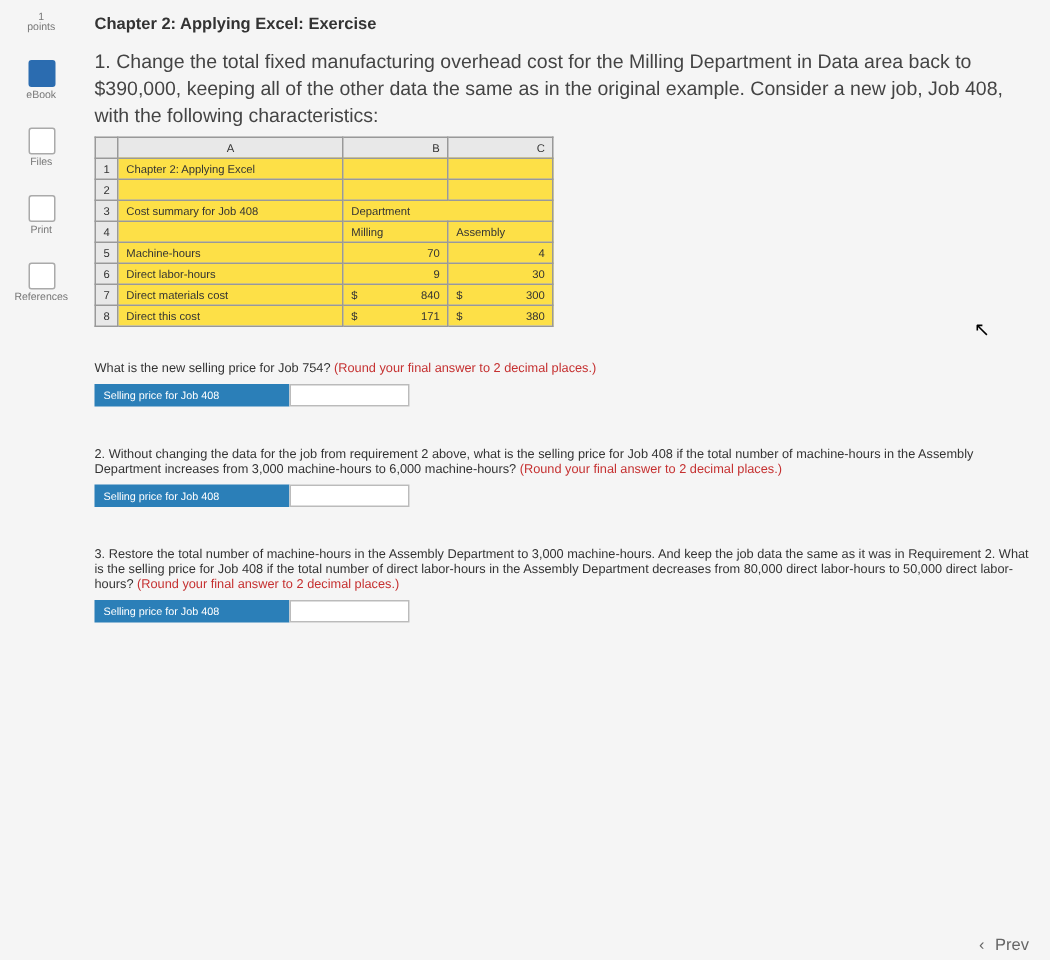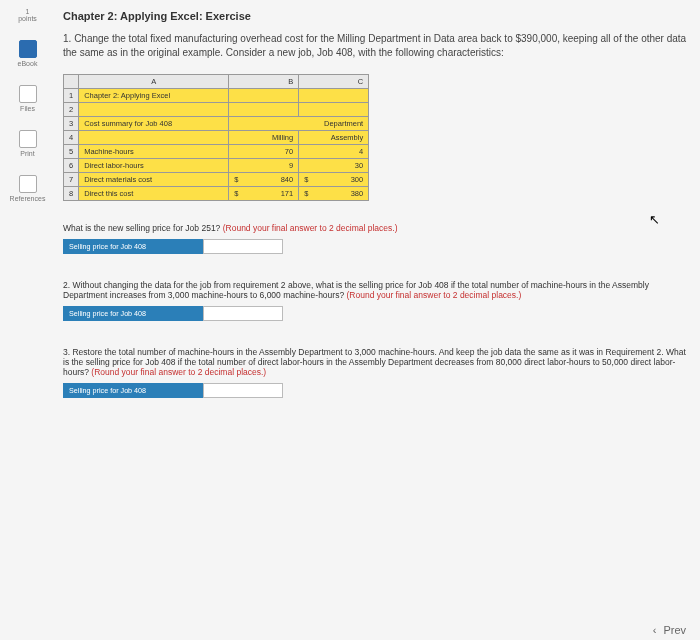--- a/index.html
+++ b/index.html
@@ -41,24 +41,24 @@
     flex: 1;
     padding: 10px 6px 10px 8px;
     position: relative;
   }
   .title {
     font-size: 11px;
     font-weight: bold;
     margin-bottom: 10px;
   }
   .instr {
-    font-size: 10px;
+    font-size: 13px;
     color: #444;
     line-height: 1.4;
-    margin-bottom: 14px;
+    margin-bottom: 4px;
   }
   table.excel {
     border-collapse: collapse;
     font-size: 7.5px;
     margin-bottom: 22px;
   }
   table.excel th, table.excel td {
     border: 1px solid #999;
     padding: 2px 5px;
     background: #fde047;
@@ -69,39 +69,39 @@
     text-align: center;
     width: 14px;
   }
   table.excel .colhead {
     background: #e8e8e8;
     text-align: center;
     font-weight: normal;
   }
   table.excel td.a { width: 150px; }
   table.excel td.b, table.excel td.c { width: 70px; text-align: right; }
-  table.excel td.center { text-align: right; }
+  table.excel td.center { text-align: left; }
   .sub-instr {
     font-size: 8.5px;
     color: #333;
     margin-bottom: 6px;
   }
   .red { color: #c53030; margin-top: 45px; }
   .answer-row {
     display: flex;
     align-items: stretch;
     margin-bottom: 26px;
     margin-top: 6px;
   }
   .answer-label {
     background: #2b7fb8;
     color: #fff;
     font-size: 7.2px;
     padding: 3px 6px;
-    width: 140px;
+    width: 130px;
   }
   .answer-input {
     border: 1px solid #bbb;
     background: #fff;
     width: 80px;
     font-size: 7.5px;
     padding: 2px 3px;
   }
   .footer {
     position: absolute;
@@ -208,21 +208,21 @@
             <td class="a">Direct this cost</td>
             <td class="b"><span style="float:left">$</span><span>171</span></td>
             <td class="c"><span style="float:left">$</span><span>380</span></td>
           </tr>
     </tbody>
       </table>
 
     <span class="cursor">↖</span>
 
     <div class="sub-instr">
-      <span>What is the new selling price for Job 251? </span>
+      <span>What is the new selling price for Job 754? </span>
       <span class="red">(Round your final answer to 2 decimal places.)</span>
     </div>
     <div class="answer-row">
       <div class="answer-label">Selling price for Job 408</div>
       <input class="answer-input" style="">
     </div>
 
     <div class="sub-instr">
       <span>2.</span>
       <span>Without changing the data for the job from requirement 2 above, what is the selling price for Job 408 if the total number of machine-hours in the Assembly Department increases from 3,000 machine-hours to 6,000 machine-hours? </span>

